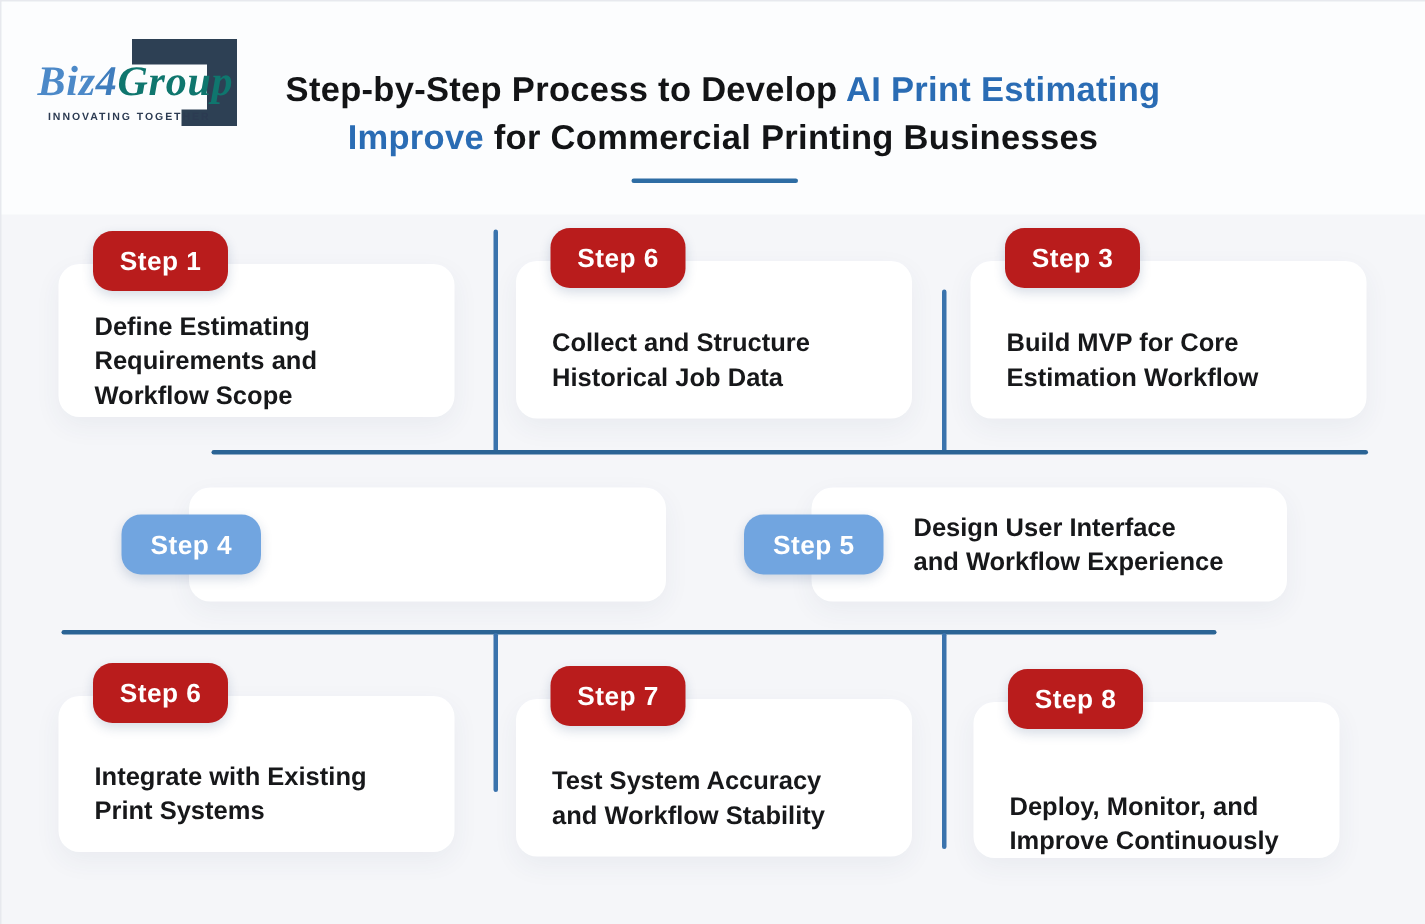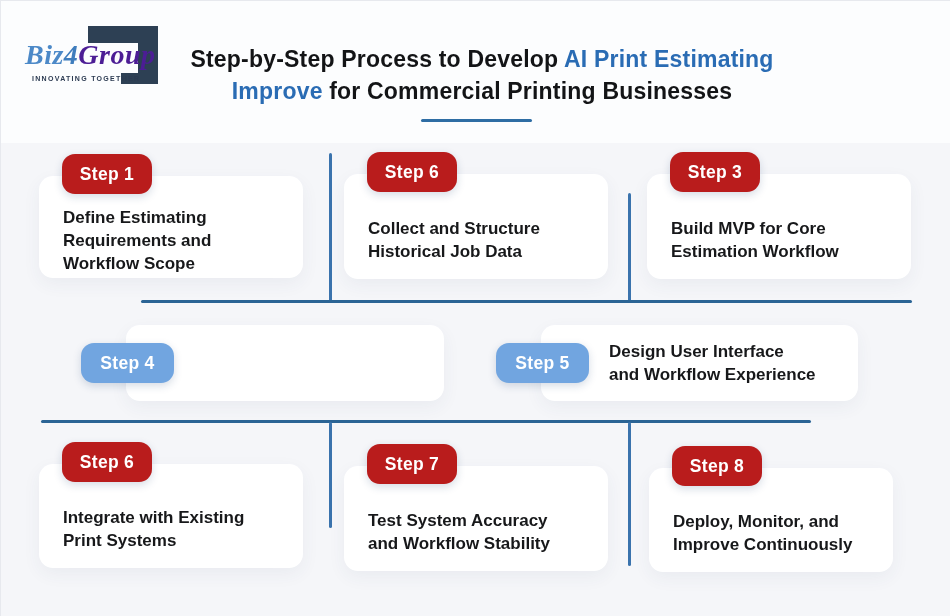--- a/index.html
+++ b/index.html
@@ -13,21 +13,21 @@
   
   .logo { position:absolute; left:24px; top:14px; width:160px; height:78px; }
   .logo-bracket { position:absolute; left:63px; top:11px; }
   .logo-text {
     position:absolute; left:0; top:24px; z-index:2;
     font-family:"Liberation Serif", serif; font-style:italic; font-weight:700;
     font-size:28px; letter-spacing:0.5px; white-space:nowrap;
   }
   .lg-biz  { color:#4c89c8; }
   .lg-4    { color:#3f7dbd; }
-  .lg-group{ color:#4c1d95; }
+  .lg-group{ color:#0f766e; }
   .logo-tagline {
     position:absolute; left:7px; top:60px; z-index:2;
     font-size:7px; font-weight:700; letter-spacing:1.3px; color:#2c3b52; white-space:nowrap;
   }
 
   
   .title {
     position:absolute; left:12px; right:0; top:42px; text-align:center;
     font-weight:700; font-size:23px; line-height:32px; color:#131416; letter-spacing:0.2px;
   }
@@ -67,21 +67,21 @@
   .row-a { padding:26px 18px 0 24px; }           
   .row-b { padding:0 14px 0 0; }                 
 
   .c1 { left:38px;  top:175px; width:264px; height:102px; }
   .c2 { left:343px; top:173px; width:264px; height:105px; }
   .c3 { left:646px; top:173px; width:264px; height:105px; }
   .c4 { left:125px; top:324px; width:318px; height:76px; padding-left:65px; }
   .c5 { left:540px; top:324px; width:317px; height:76px; padding-left:68px; }
   .c6 { left:38px;  top:463px; width:264px; height:104px; }
   .c7 { left:343px; top:465px; width:264px; height:105px; }
-  .c8 { left:648px; top:467px; width:244px; height:104px; }
+  .c8 { left:648px; top:467px; width:244px; height:104px;align-items:flex-end; }
 </style>
 </head>
 <body>
 
 <div class="canvas">
   <div class="header-bg"></div>
 
   <div class="logo">
     <svg class="logo-bracket" width="70" height="58" viewBox="0 0 70 58">
       <path d="M0 0 H70 V58 H33 V47 H50 V17 H0 Z" fill="#2d4054"></path>

